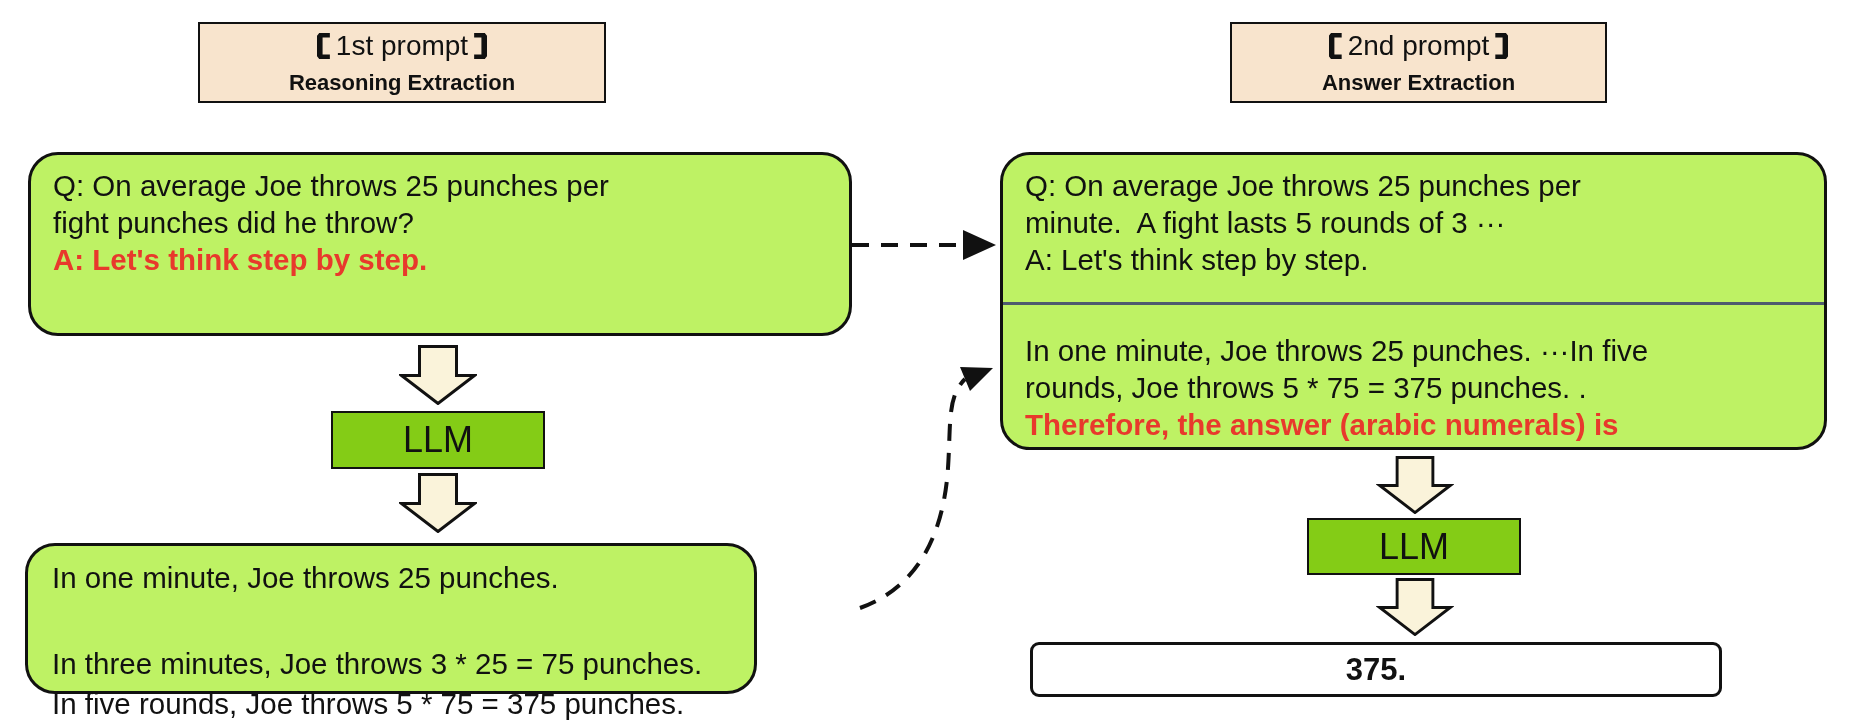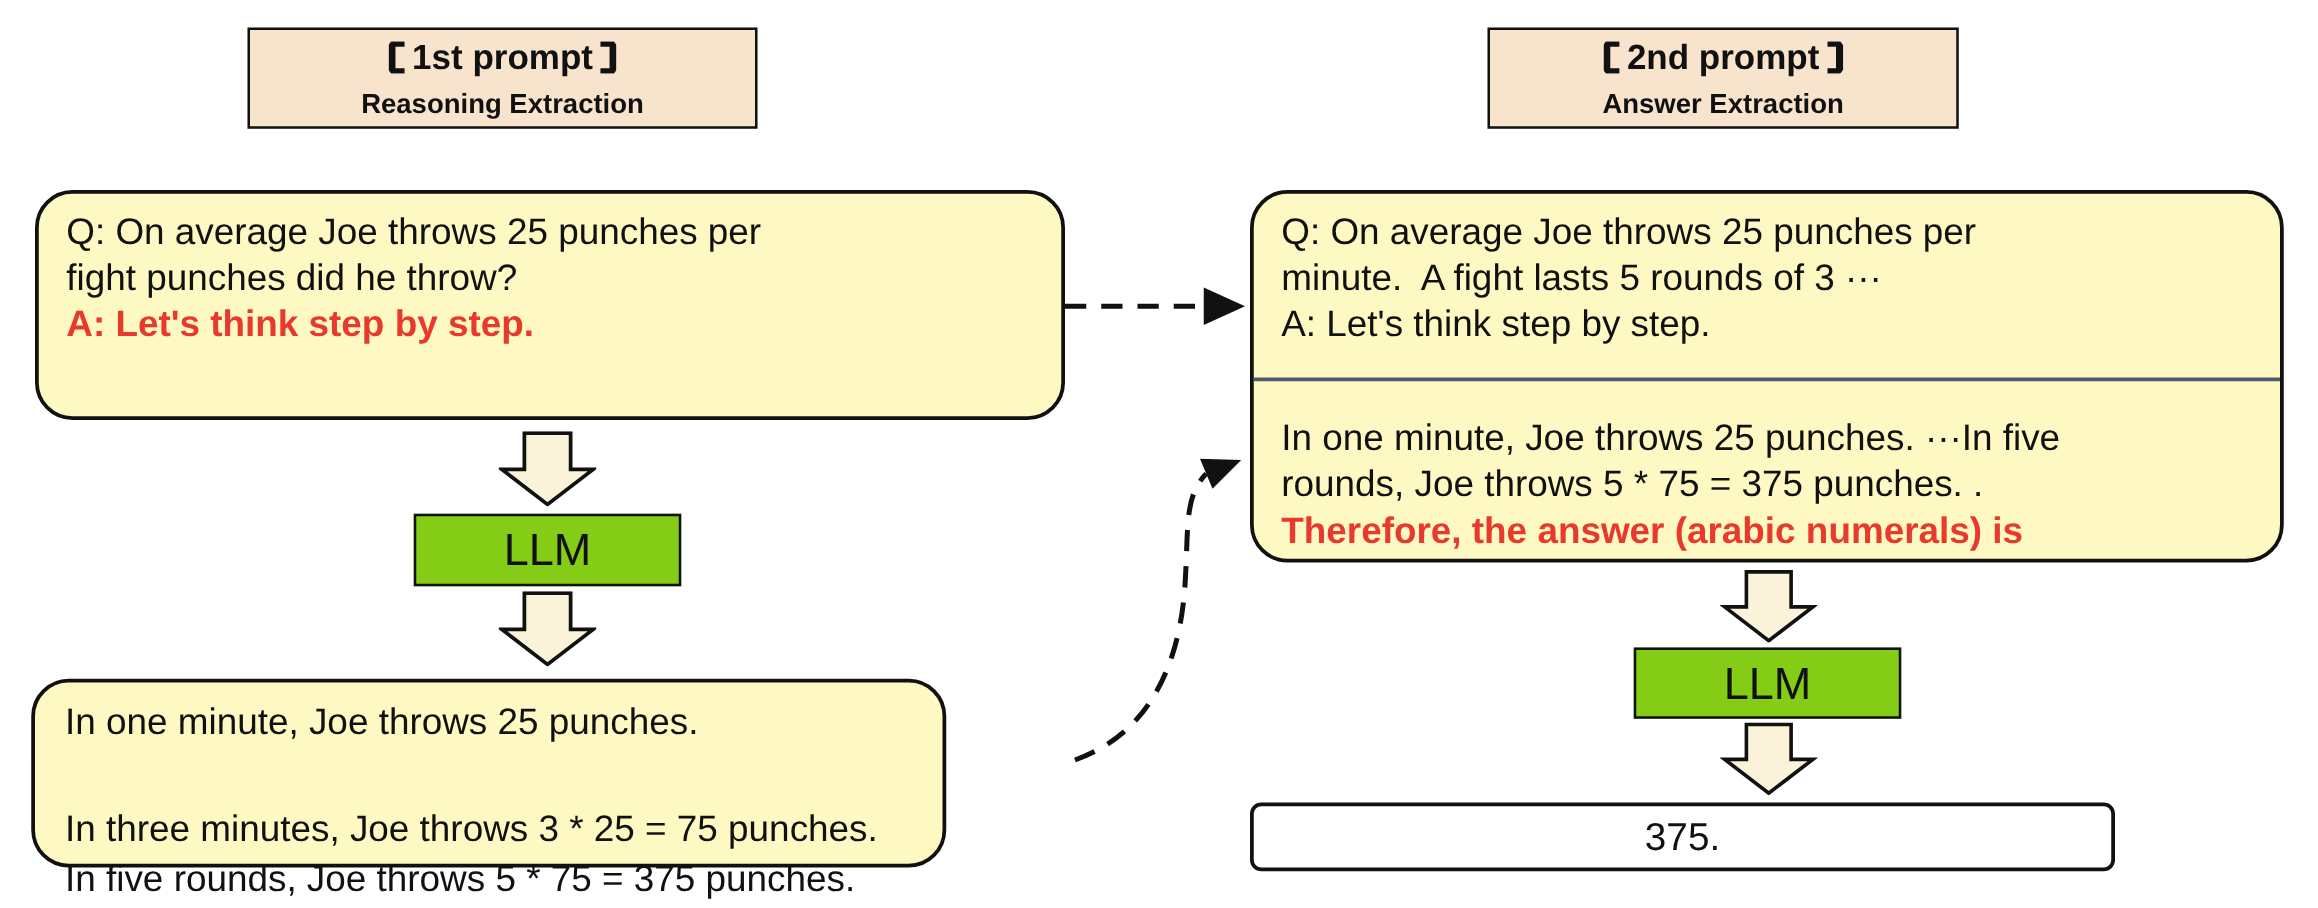--- a/index.html
+++ b/index.html
@@ -7,28 +7,28 @@
     position:relative;width:1854px;height:726px;background:#ffffff;
     font-family:"Liberation Sans","DejaVu Sans",sans-serif;color:#111;
     overflow:hidden;
   }
   .abs{position:absolute;box-sizing:border-box;}
   
   .hdr{
     background:#f8e4cd;border:2.5px solid #111;text-align:center;
     padding-top:4px;z-index:2;
   }
-  .hdr-line1{font-size:28px;line-height:36px;font-weight:700;}
+  .hdr-line1{font-size:28px;line-height:36px;font-weight:400;}
   .hdr-line2{font-size:22px;line-height:37px;font-weight:700;}
   .bracket{display:inline-block;width:13px;height:26px;background:#111;vertical-align:-4px;}
   .bk-open{clip-path:polygon(18% 0,100% 0,100% 17%,44% 17%,44% 83%,100% 83%,100% 100%,18% 100%,0 88%,0 12%);margin-right:6px;}
   .bk-close{clip-path:polygon(0 0,82% 0,100% 12%,100% 88%,82% 100%,0 100%,0 83%,56% 83%,56% 17%,0 17%);margin-left:6px;}
   
   .bubble{
-    background:#fef9c3;border:3px solid #111;border-radius:30px;z-index:2;
+    background:#bef264;border:3px solid #111;border-radius:30px;z-index:2;
   }
   .txt{white-space:pre-wrap;font-size:29.5px;line-height:37px;}
   .pad{padding:12px 22px 0 22px;}
   .red{color:#e8392c;font-weight:700;}
   .divider{position:absolute;left:0;right:0;height:3px;background:#4e5b6e;}
   
   .llm{
     background:#84cc16;border:2.5px solid #111;z-index:2;
     display:flex;align-items:center;justify-content:center;
     font-size:36px;line-height:1;
@@ -80,21 +80,21 @@
   <svg class="blockarrow" style="left:399px;top:473px;" width="78" height="60" viewBox="0 0 78 60">
     <path d="M20.5 1.5 H57.5 V30.5 H75.5 L39 58.5 L2.5 30.5 H20.5 Z" fill="#faf3da" stroke="#111" stroke-width="3" stroke-linejoin="miter"></path>
   </svg>
 
   <div class="abs bubble" style="left:25px;top:543px;width:732px;height:151px;padding:12px 24px 0 24px;">
     <div class="txt" style="line-height:40px;">In one minute, Joe throws 25 punches.</div>
     <div class="txt" style="line-height:40px;margin-top:46px;">In three minutes, Joe throws 3 * 25 = 75 punches.</div>
     <div class="txt" style="line-height:40px;">In five rounds, Joe throws 5 * 75 = 375 punches.</div>
   </div>
 
-  <div class="abs hdr" style="left:1190px;top:22px;width:377px;height:81px;">
+  <div class="abs hdr" style="left:1230px;top:22px;width:377px;height:81px;">
     <div class="hdr-line1">
       <span class="bracket bk-open"></span><span>2nd prompt</span><span class="bracket bk-close"></span>
     </div>
     <div class="hdr-line2">Answer Extraction</div>
   </div>
 
   <div class="abs bubble" style="left:1000px;top:152px;width:827px;height:298px;">
     <div class="pad" style="height:147px;box-sizing:border-box;">
       <div class="txt">Q: On average Joe throws 25 punches per</div>
       <div class="txt">minute.  A fight lasts 5 rounds of 3 ···</div>
@@ -113,17 +113,17 @@
   </svg>
 
   <div class="abs llm" style="left:1307px;top:518px;width:214px;height:57px;">
     <span>LLM</span>
   </div>
 
   <svg class="blockarrow" style="left:1376px;top:578px;" width="78" height="58" viewBox="0 0 78 60">
     <path d="M20.5 1.5 H57.5 V30.5 H75.5 L39 58.5 L2.5 30.5 H20.5 Z" fill="#faf3da" stroke="#111" stroke-width="3" stroke-linejoin="miter"></path>
   </svg>
 
-  <div class="abs ansbox" style="left:1000px;top:642px;width:692px;height:55px;">
+  <div class="abs ansbox" style="left:1030px;top:642px;width:692px;height:55px;font-weight:bold;">
     <span>375.</span>
   </div>
 
 </div>
 
 </body></html>

